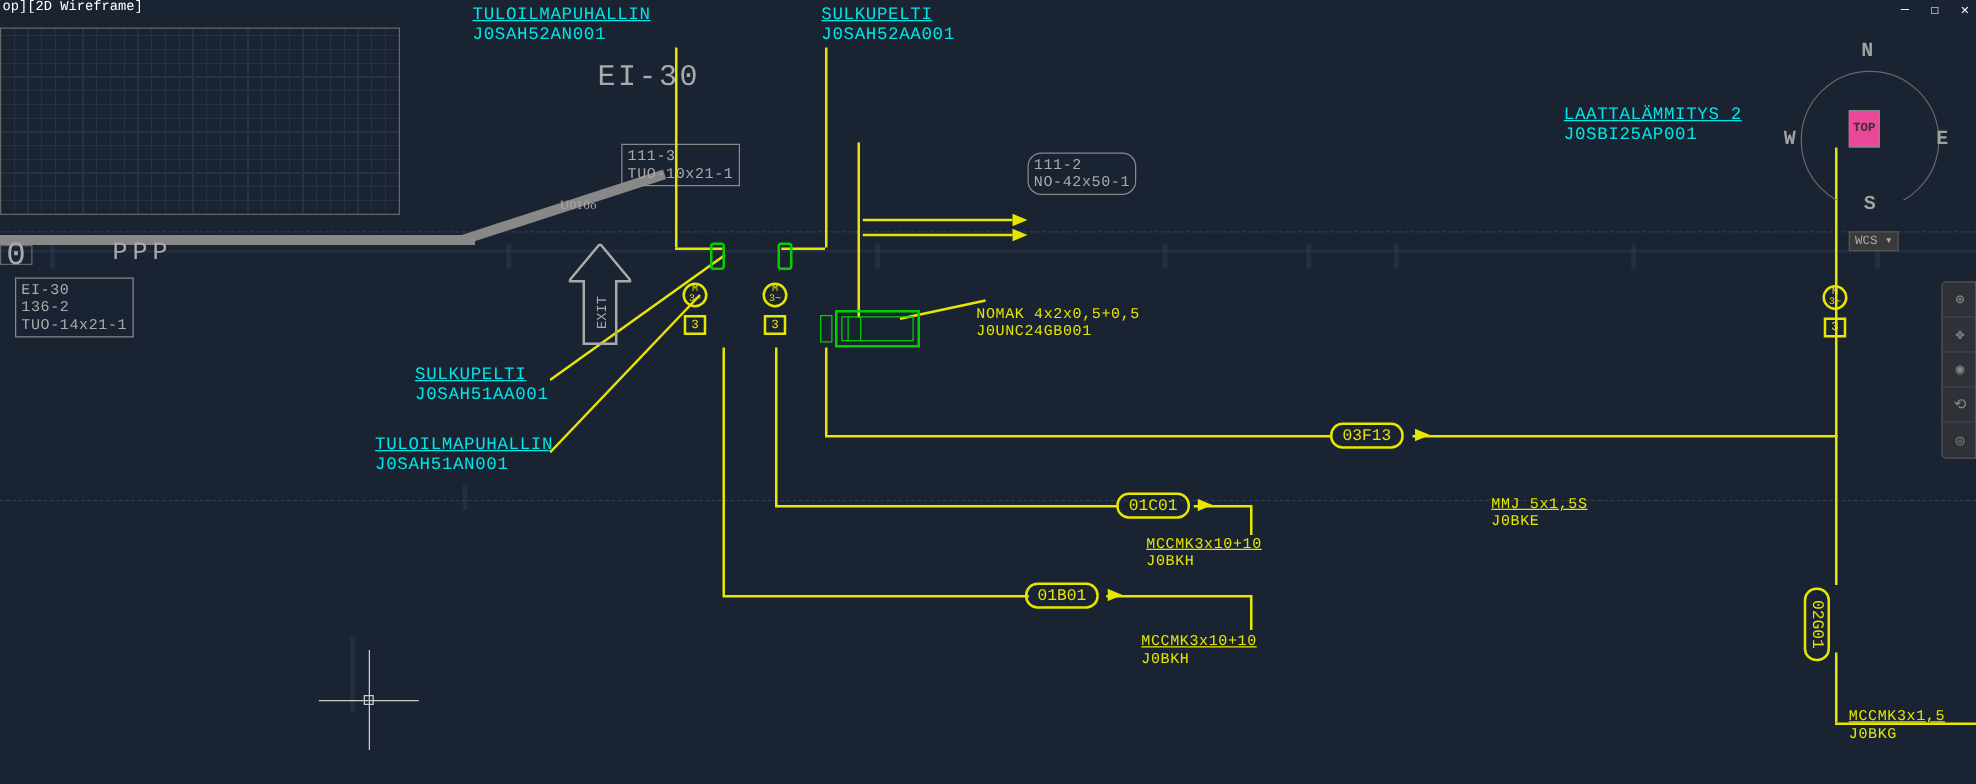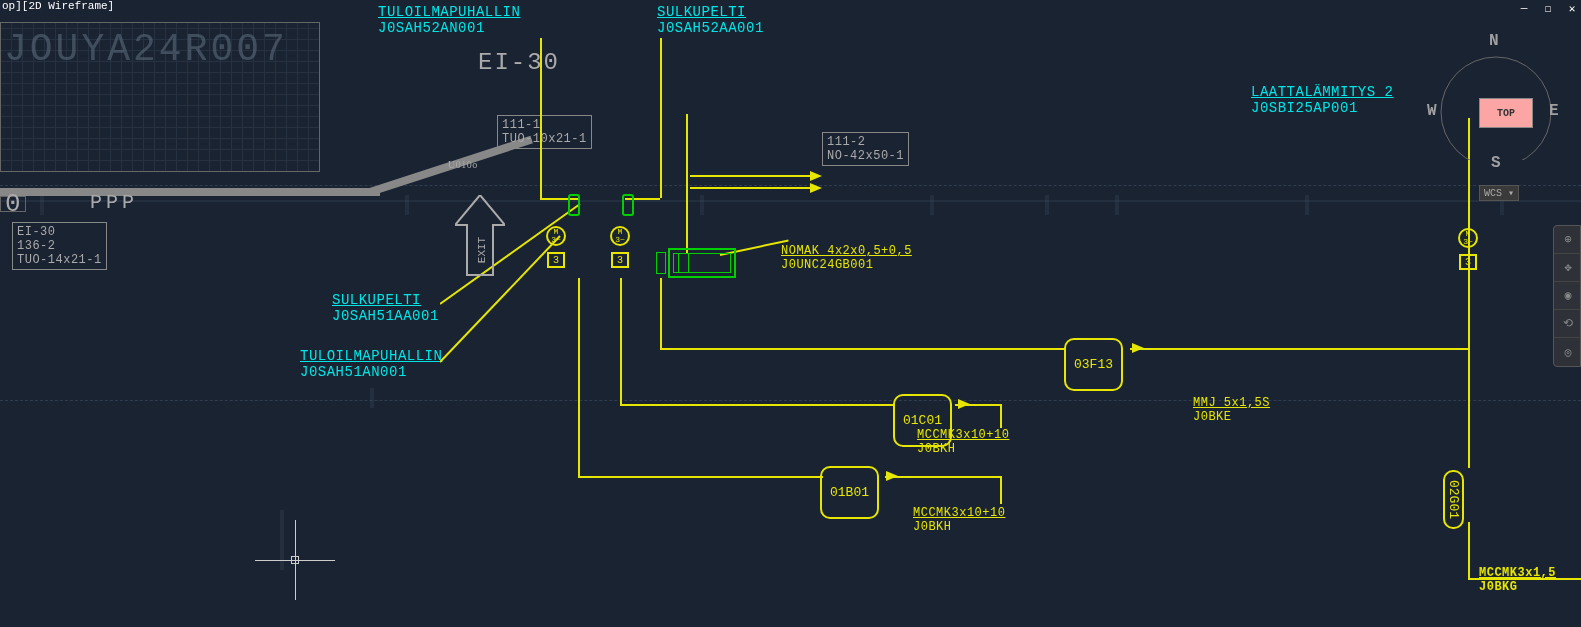--- a/index.html
+++ b/index.html
@@ -23,24 +23,24 @@
   .gtxt { position:absolute; color:#aaa; font-size:12px; line-height:14px; letter-spacing:0.5px; }
   
   .bigtxt { position:absolute; color:#5a6a7a; font-size:38px; letter-spacing:3px; font-weight:400; opacity:0.6; }
   
   .yline { position:absolute; background:#e6e600; }
   
   .motor { position:absolute; width:20px; height:20px; border:2px solid #e6e600; border-radius:50%; display:flex; align-items:center; justify-content:center; }
   .motor span { color:#e6e600; font-size:8px; line-height:8px; text-align:center; }
   .sqbox { position:absolute; width:18px; height:16px; border:2px solid #e6e600; display:flex; align-items:center; justify-content:center; color:#e6e600; font-size:10px; }
   
-  .pill { position:absolute; border:2px solid #e6e600; border-radius:10px; color:#e6e600; font-size:13px; padding:17px 8px; }
+  .pill { position:absolute; border:2px solid #e6e600; border-radius:10px; color:#e6e600; font-size:13px; padding:1px 8px; }
   
   .viewcube-wrap { position:absolute; top:20px; right:20px; width:140px; height:140px; z-index:50; }
-  .vc-top { position:absolute; top:78px; left:58px; width:54px; height:30px; background:#fca5a5; color:#333; font-size:10px; display:flex; align-items:center; justify-content:center; border:1px solid #888; font-weight:bold; cursor:pointer; }
+  .vc-top { position:absolute; top:68px; left:58px; width:25px; height:30px; background:#ec4899; color:#333; font-size:10px; display:flex; align-items:center; justify-content:center; border:1px solid #888; font-weight:bold; cursor:pointer; }
   .vc-dir { position:absolute; color:#a0a0a0; font-size:16px; font-weight:bold; }
   .wcs { position:absolute; top:185px; right:62px; border:1px solid #555; background:#3a3a3a; color:#aaa; font-size:10px; padding:1px 4px; z-index:50; cursor:pointer; }
   
   .navbar { position:absolute; right:0; top:225px; width:28px; background:rgba(60,60,60,0.6); border:1px solid #555; border-radius:4px 0 0 4px; z-index:50; }
   .navbar .nbtn { width:28px; height:28px; display:flex; align-items:center; justify-content:center; color:#888; font-size:12px; border-bottom:1px solid #444; cursor:pointer; }
   .navbar .nbtn:last-child { border-bottom:none; }
   
   .hatchblock { position:absolute; top:22px; left:0; width:320px; height:150px; border:1px solid #666; overflow:hidden; }
   .hatchblock::before { content:""; position:absolute; inset:0; background:repeating-linear-gradient(0deg,transparent 0 10px,#3a4a5a 10px 11px), repeating-linear-gradient(90deg,transparent 0 10px,#3a4a5a 10px 11px); opacity:0.4; }
   
@@ -79,35 +79,34 @@
   <div class="grid-line" style="top:195px;left:700px;width:4px;height:20px;"></div>
   <div class="grid-line" style="top:195px;left:930px;width:4px;height:20px;"></div>
   <div class="grid-line" style="top:195px;left:1045px;width:4px;height:20px;"></div>
   <div class="grid-line" style="top:195px;left:1115px;width:4px;height:20px;"></div>
   <div class="grid-line" style="top:195px;left:1305px;width:4px;height:20px;"></div>
   <div class="grid-line" style="top:195px;left:1500px;width:4px;height:20px;"></div>
   <div class="grid-line" style="top:388px;left:370px;width:4px;height:20px;"></div>
   <div class="grid-line" style="top:510px;left:280px;width:4px;height:60px;"></div>
 
   <div class="hatchblock"></div>
-  <div class="bigtxt" style="top:28px;left:4px;">JOUYA24R007</div>
 
   <div class="thickgray" style="top:188px;left:0;width:380px;height:8px;"></div>
   <div class="thickgray" style="top:188px;left:370px;width:170px;height:8px;transform:rotate(-18deg);"></div>
 
   <div class="gtxt" style="top:56px;left:478px;font-size:24px;letter-spacing:2px;">EI-30</div>
   <div class="gtxt" style="top:196px;left:90px;font-size:20px;letter-spacing:4px;">PPP</div>
   <div class="gtxt" style="top:196px;left:0px;font-size:26px;border:1px solid #666;padding:0 4px;">0</div>
   <div class="gtxt" style="top:158px;left:448px;font-size:10px;font-family:Liberation Serif, serif;">U010o</div>
 
   <div class="gbox" style="top:115px;left:497px;">
-    <div style="white-space:pre;">111-1
+    <div style="white-space:pre;">111-3
 TUO-10x21-1</div>
   </div>
-  <div class="gbox" style="top:132px;left:822px;">
+  <div class="gbox" style="top:122px;left:822px;border-radius:11px;">
     <div style="white-space:pre;">111-2
 NO-42x50-1</div>
   </div>
   <div class="gbox" style="top:222px;left:12px;">
     <div style="white-space:pre;">EI-30
 136-2
 TUO-14x21-1</div>
   </div>
 
   <div class="clabel" style="top:4px;left:378px;">
@@ -125,36 +124,36 @@
   <div class="clabel" style="top:292px;left:332px;">
     <div class="uline">SULKUPELTI</div>
     <div class="sub">J0SAH51AA001</div>
   </div>
   <div class="clabel" style="top:348px;left:300px;">
     <div class="uline">TULOILMAPUHALLIN</div>
     <div class="sub">J0SAH51AN001</div>
   </div>
 
   <div class="ylabel" style="top:244px;left:781px;">
-    <div class="ylabel2" style="text-decoration:underline;">NOMAK 4x2x0,5+0,5</div>
+    <div class="ylabel2" style="">NOMAK 4x2x0,5+0,5</div>
     <div class="ylabel2">J0UNC24GB001</div>
   </div>
   <div class="ylabel" style="top:428px;left:917px;">
     <div class="ylabel2" style="text-decoration:underline;">MCCMK3x10+10</div>
     <div class="ylabel2">J0BKH</div>
   </div>
   <div class="ylabel" style="top:506px;left:913px;">
     <div class="ylabel2" style="text-decoration:underline;">MCCMK3x10+10</div>
     <div class="ylabel2">J0BKH</div>
   </div>
   <div class="ylabel" style="top:396px;left:1193px;">
     <div class="ylabel2" style="text-decoration:underline;">MMJ 5x1,5S</div>
     <div class="ylabel2">J0BKE</div>
   </div>
-  <div class="ylabel" style="top:566px;left:1479px;font-weight:bold;">
+  <div class="ylabel" style="top:566px;left:1479px;">
     <div class="ylabel2" style="text-decoration:underline;">MCCMK3x1,5</div>
     <div class="ylabel2">J0BKG</div>
   </div>
 
   <div class="pill" style="top:338px;left:1064px;">03F13</div>
   <div class="pill" style="top:394px;left:893px;">01C01</div>
   <div class="pill" style="top:466px;left:820px;font-family:Liberation Mono, monospace;">01B01</div>
   <div class="pill" style="top:470px;left:1443px;writing-mode:vertical-rl;padding:8px 1px;">02G01</div>
 
   <div class="yline" style="top:38px;left:540px;width:2px;height:160px;"></div>

